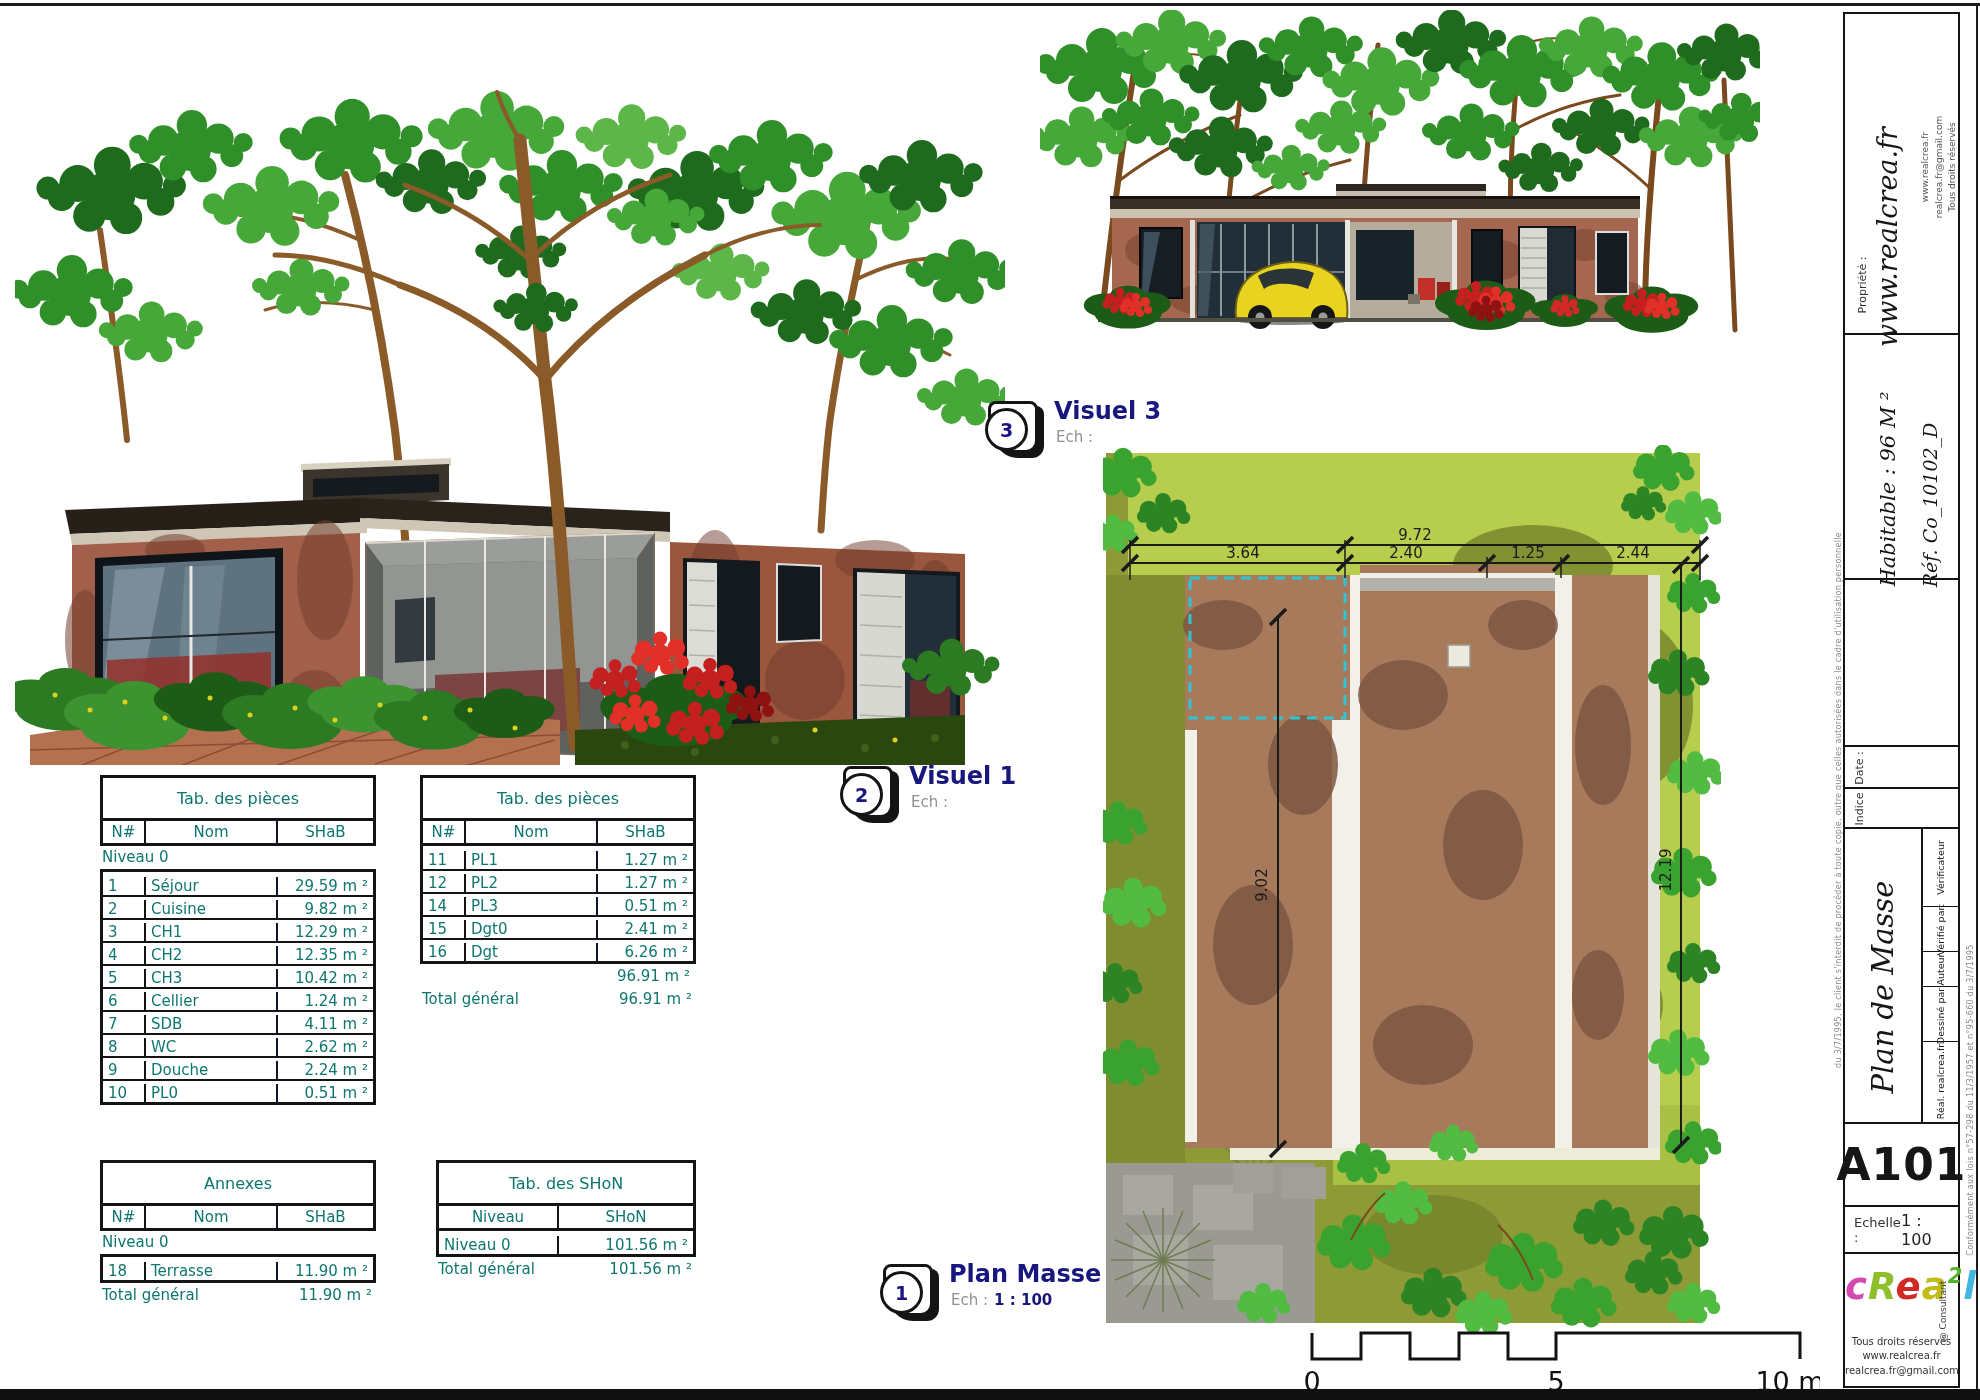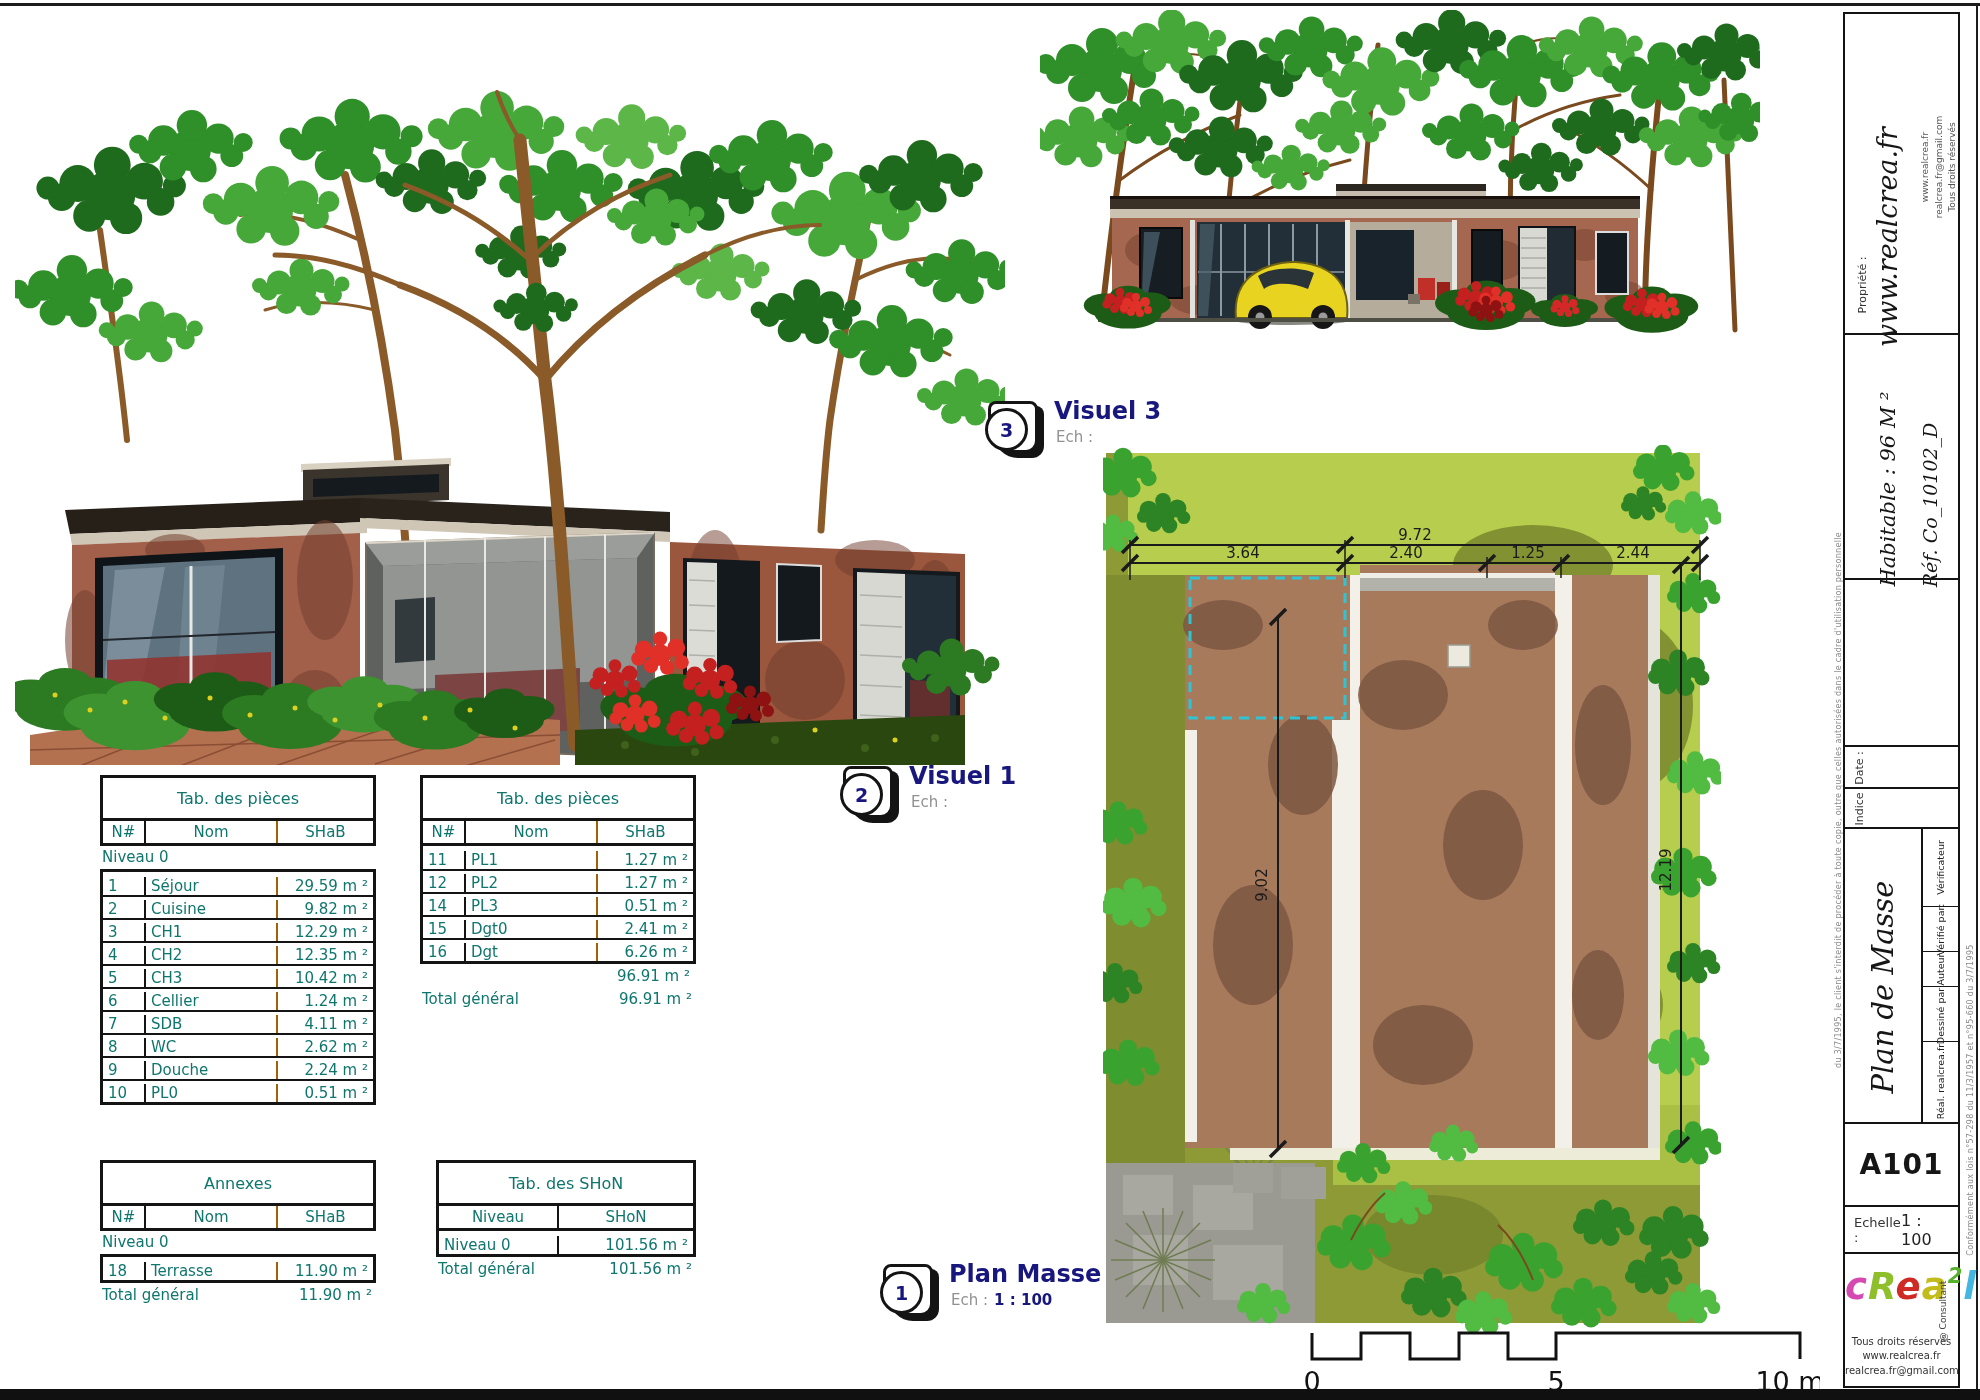--- a/index.html
+++ b/index.html
@@ -16,21 +16,21 @@
 .t-head{border:3px solid #141414;margin-top:-3px;display:flex;background:#fff}
 .t-head .tc{padding:2px 4px;text-align:center!important}
 .t-section{height:23px;padding:2px 2px;font-size:15px}
 .t-rows{border:3px solid #141414;background:#fff}
 .t-rows.tight{margin-top:-3px}
 .t-row{display:flex;height:23px;align-items:flex-end;border-top:2px solid #141414}
 .t-row:first-child{border-top:none}
 .tc{padding:0 5px;white-space:nowrap;overflow:hidden}
 .cols3 .tc:nth-child(1){width:41px;flex:none}
 .cols3 .tc:nth-child(2){width:132px;flex:none;border-left:2px solid #141414}
-.cols3 .tc:nth-child(3){flex:1;border-left:2px solid #a16207;text-align:right}
+.cols3 .tc:nth-child(3){flex:1;border-left:2px solid #0f172a;text-align:right}
 .cols2 .tc:nth-child(1){width:118px;flex:none}
 .cols2 .tc:nth-child(2){flex:1;border-left:2px solid #141414;text-align:right}
 .t-sub{height:23px;display:flex;justify-content:flex-end;padding:3px 6px 0 0}
 .t-total{height:25px;display:flex;justify-content:space-between;padding:3px 4px 0 2px}
 
 .viewlabel{position:absolute;width:320px;height:72px}
 .badge{position:absolute;left:0;top:4px;width:62px;height:62px}
 .badge .sq{position:absolute;left:0;top:0;width:50px;height:52px;background:#fff;border:3.5px solid #141414;border-radius:8px 8px 12px 24px;box-shadow:6px 5px 0 0 #141414}
 .badge .ci{position:absolute;left:-3px;top:7px;width:43px;height:43px;background:#fff;border:3.5px solid #141414;border-radius:50%;display:flex;align-items:center;justify-content:center;font-size:19px;font-weight:700;color:#17177e}
 .vtitle{position:absolute;left:66px;top:0;font-size:24px;font-weight:600;color:#17177e;white-space:nowrap}
@@ -40,21 +40,21 @@
 .tb{left:1843px;top:12px;width:117px;height:1376px;border:2.5px solid #141414;background:#fff}
 .tb-cell{position:relative;border-bottom:2.5px solid #141414;width:100%}
 .tb-cell:last-child{border-bottom:none}
 .rot{position:absolute;transform:translate(-50%,-50%) rotate(-90deg);white-space:nowrap}
 .script{font-family:"DejaVu Serif",serif;font-style:italic}
 .contact{font-size:9px;color:#555;text-align:center;line-height:1.5}
 .subcol{position:absolute;right:0;top:0;width:37px;height:100%;border-left:2px solid #141414}
 .subcell{display:flex;align-items:center;justify-content:center;border-bottom:1.5px solid #141414;overflow:visible}
 .subcell:last-child{border-bottom:none}
 .subcell span{transform:rotate(-90deg);white-space:nowrap;font-size:9.5px;color:#222}
-.a101{display:flex;align-items:center;justify-content:center;font-size:28px;font-weight:700;letter-spacing:1px}
+.a101{display:flex;align-items:center;justify-content:center;font-size:44px;font-weight:700;letter-spacing:1px}
 .echrow{display:flex;align-items:center;justify-content:space-between;padding:12px 9px}
 .echrow .lab{font-size:13px;color:#333}
 .echrow .val{font-size:16px;color:#222}
 .logo{position:absolute;left:0;top:10px;width:100%;font-size:37px;font-weight:700;font-style:italic;letter-spacing:1px}
 .logo .sup{font-size:21px;vertical-align:16px}
 .consult{position:absolute;right:-16px;top:52px;transform:rotate(-90deg);font-size:9px;color:#444;white-space:nowrap}
 .credits{position:absolute;left:0;bottom:7px;width:100%;text-align:center;font-size:10px;color:#333;line-height:1.45}
 .legal{font-size:8px;color:#8a8a8a;letter-spacing:.3px}
 
 .sbar text{font-family:"DejaVu Sans",sans-serif}

